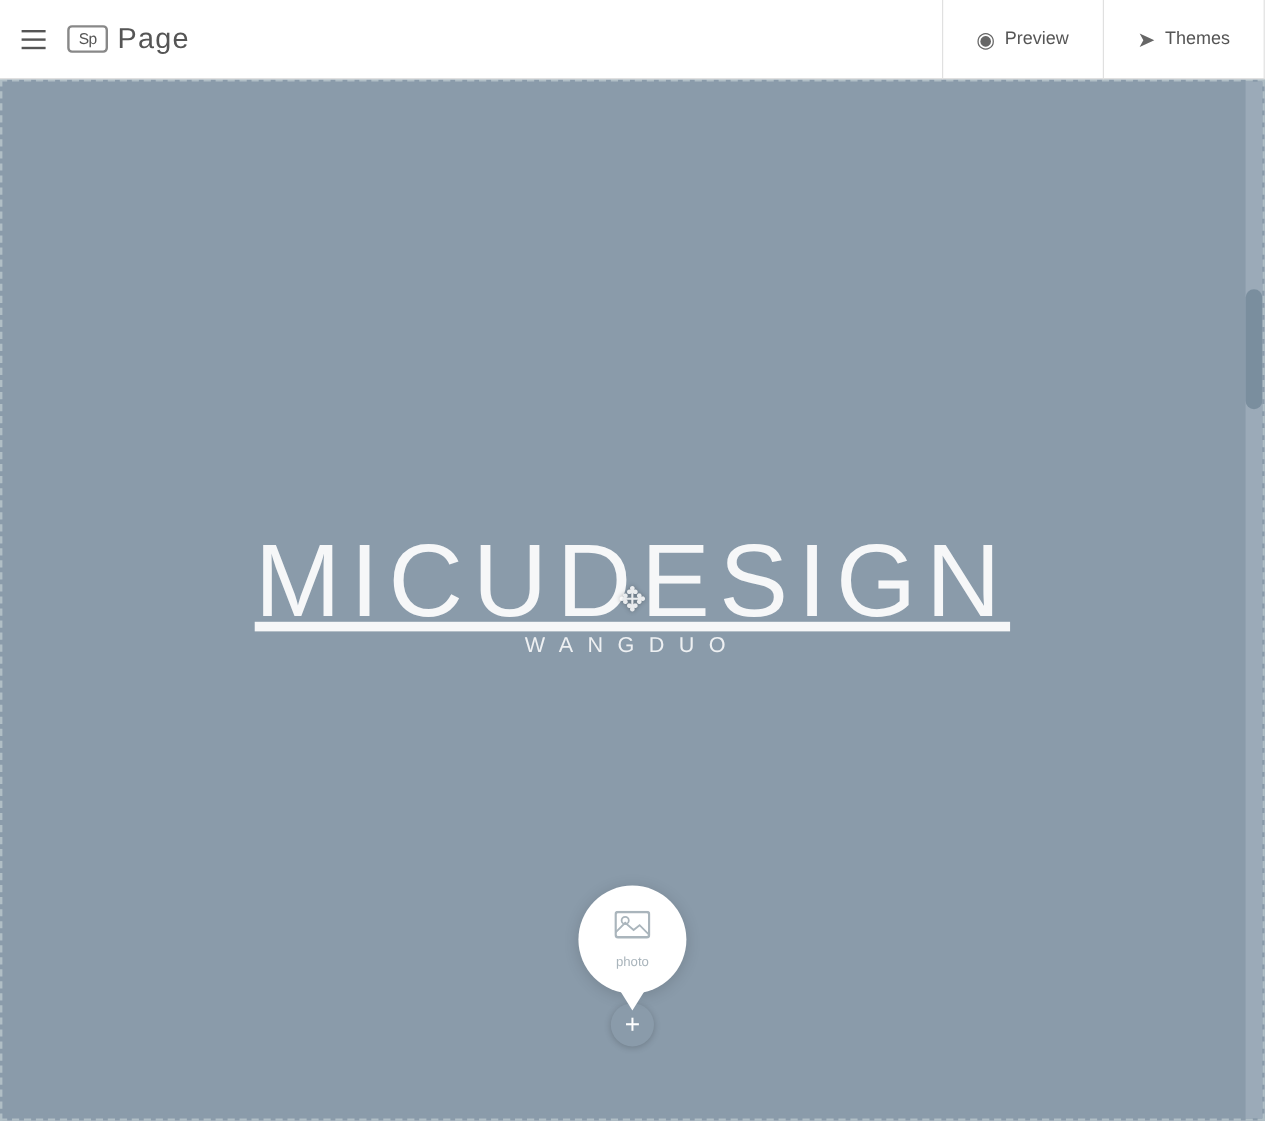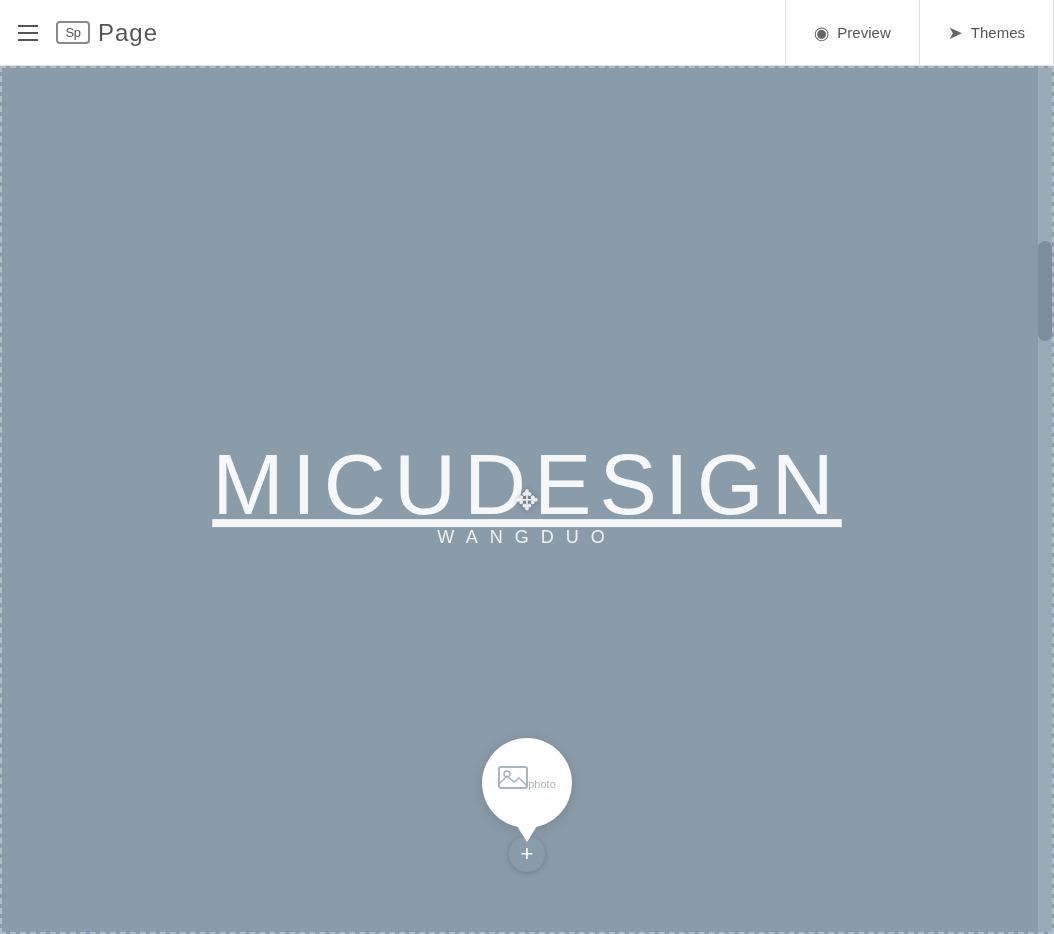--- a/index.html
+++ b/index.html
@@ -193,21 +193,21 @@
       align-items: center;
       z-index: 4;
     }
 
     #photo-bubble {
       width: 90px;
       height: 90px;
       background: #ffffff;
       border-radius: 50%;
       display: flex;
-      flex-direction: row;
+      flex-direction: column;
       align-items: center;
       justify-content: center;
       cursor: pointer;
       box-shadow: 0 2px 12px rgba(0,0,0,0.15);
       position: relative;
     }
 
     #photo-bubble::after {
       content: '';
       position: absolute;

